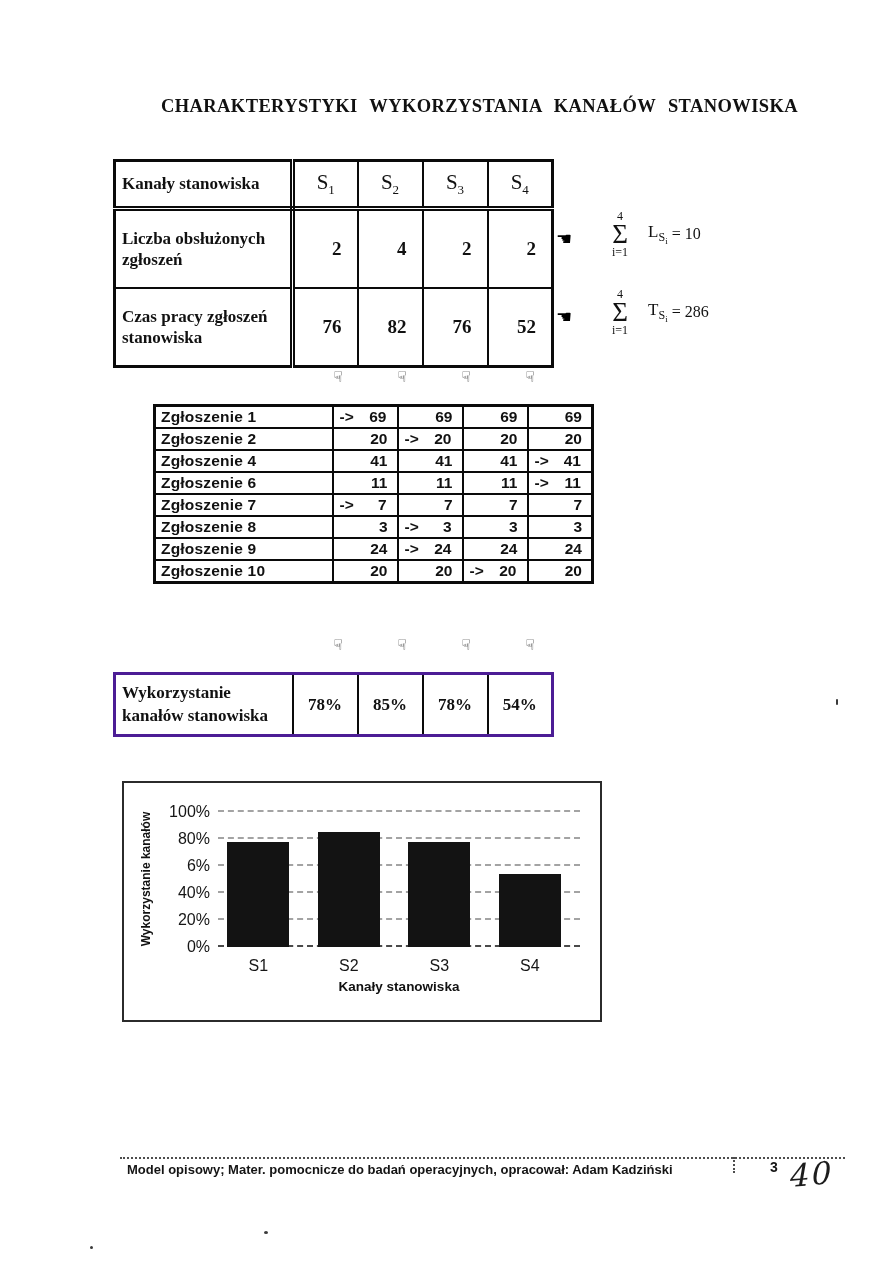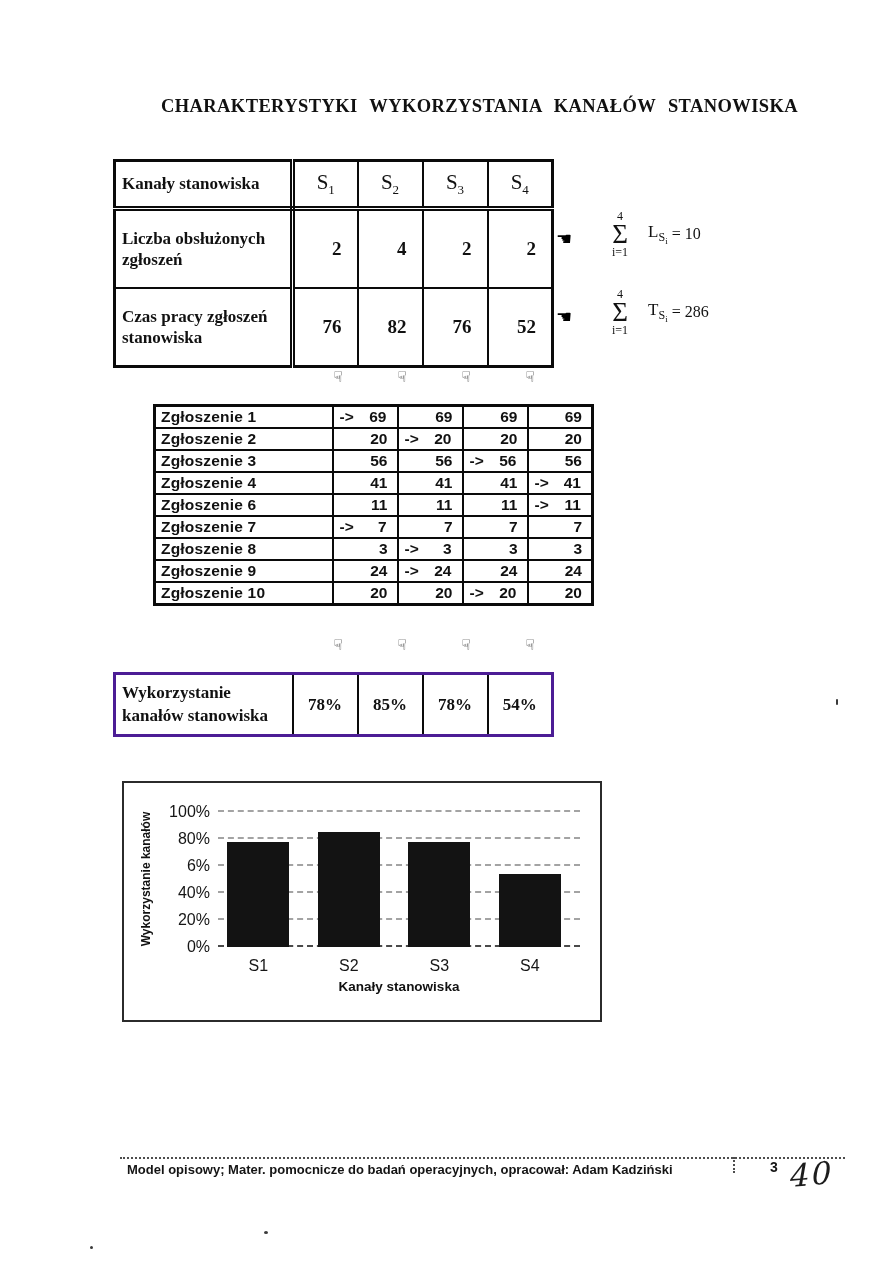--- a/index.html
+++ b/index.html
@@ -184,32 +184,20 @@
         <td class="r-lbl">Zgłoszenie 2</td>
         <td class="num">20</td>
         <td>
           <div class="cf">
             <span>-&gt;</span>
             <span>20</span>
           </div>
         </td>
         <td class="num">20</td>
         <td class="num">20</td>
-      </tr>
-      <tr>
-        <td class="r-lbl">Zgłoszenie 3</td>
-        <td class="num">56</td>
-        <td class="num">56</td>
-        <td>
-          <div class="cf">
-            <span>-&gt;</span>
-            <span>56</span>
-          </div>
-        </td>
-        <td class="num">56</td>
       </tr>
       <tr>
         <td class="r-lbl">Zgłoszenie 4</td>
         <td class="num">41</td>
         <td class="num">41</td>
         <td class="num">41</td>
         <td>
           <div class="cf">
             <span>-&gt;</span>
             <span>41</span>

